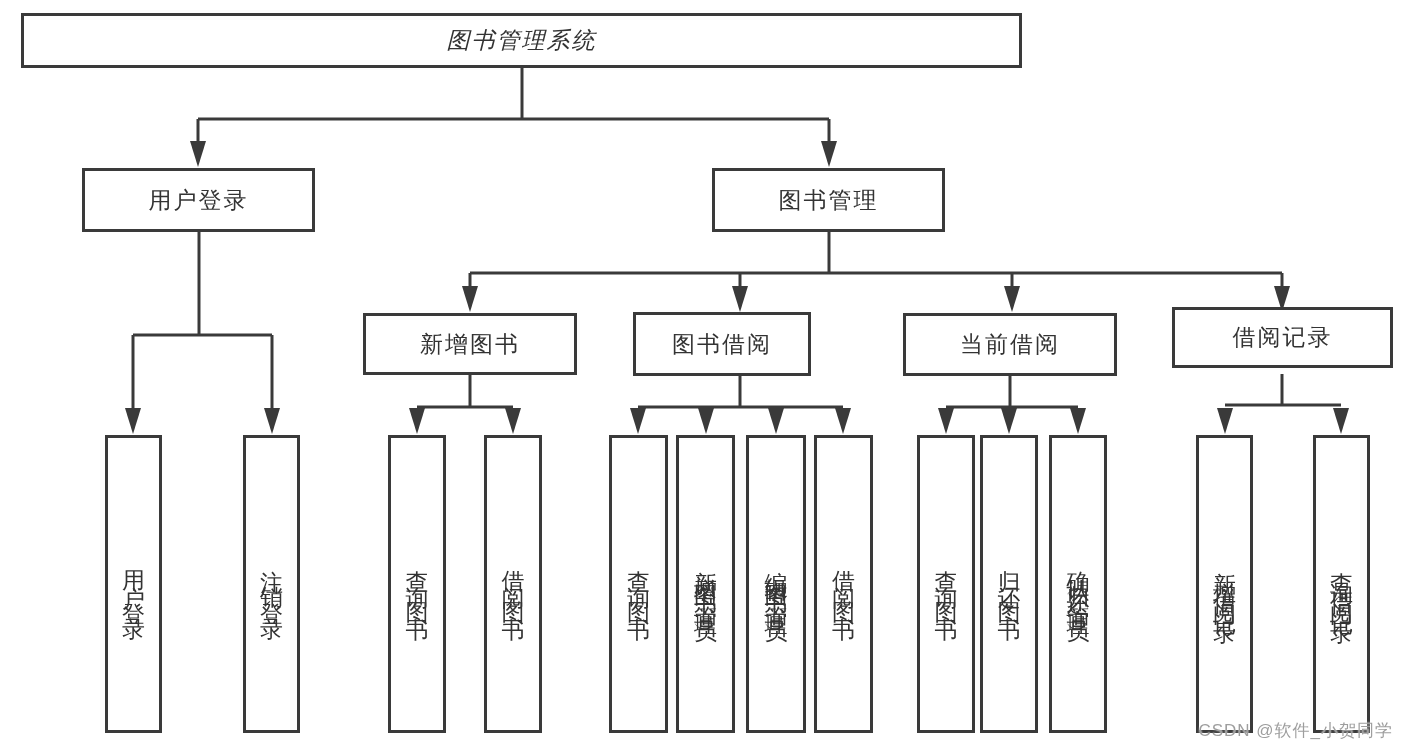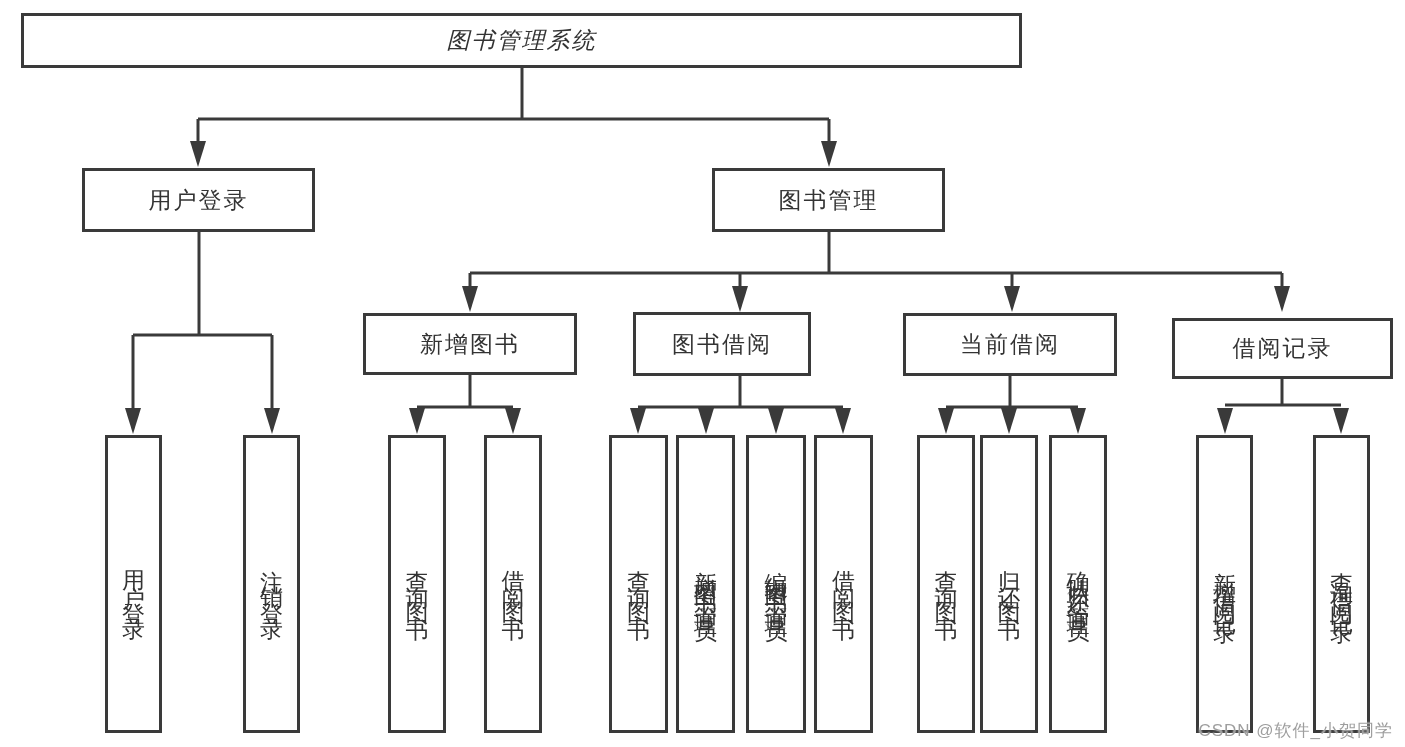--- a/index.html
+++ b/index.html
@@ -129,21 +129,21 @@
 
   <div class="node" style="left:363px; top:313px; width:214px; height:62px;">
     <span class="lbl">新增图书</span>
   </div>
   <div class="node" style="left:633px; top:312px; width:178px; height:64px;">
     <span class="lbl">图书借阅</span>
   </div>
   <div class="node" style="left:903px; top:313px; width:214px; height:63px;">
     <span class="lbl">当前借阅</span>
   </div>
-  <div class="node" style="left:1172px; top:318px; width:221px; height:61px;">
+  <div class="node" style="left:1172px; top:307px; width:221px; height:61px;">
     <span class="lbl">借阅记录</span>
   </div>
 
   <div class="node leaf" style="left:105px; top:435px; width:57px; height:298px;">
     <span class="lbl">用户登录</span>
   </div>
   <div class="node leaf" style="left:243px; top:435px; width:57px; height:298px;">
     <span class="lbl">注销登录</span>
   </div>
 

